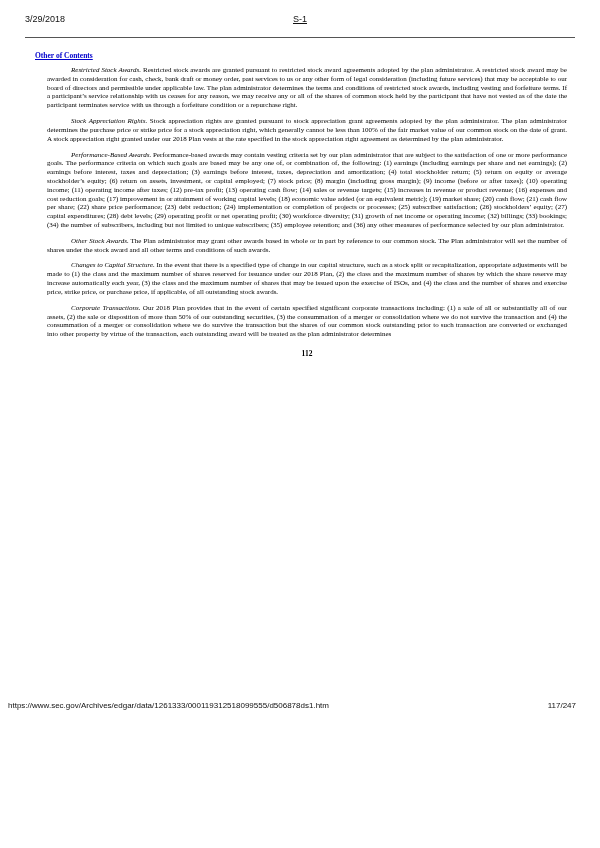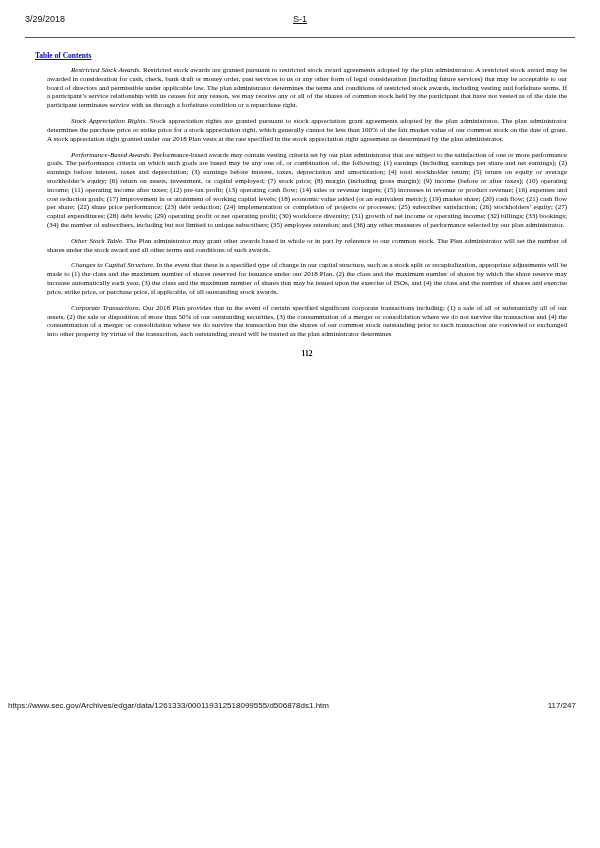--- a/index.html
+++ b/index.html
@@ -85,29 +85,29 @@
 <div class="page">
 
   <div class="print-header">
     <span class="date">3/29/2018</span>
     <span class="doc-type">S-1</span>
   </div>
 
   <hr class="rule">
 
   <div class="toc">
-    <a href="#" class="toc-link">Table of Contents</a>
+    <a href="#" class="toc-link">Other of Contents</a>
   </div>
 
   <div class="content">
     <div id="paras">
         <div class="para"><i>Restricted Stock Awards.</i> Restricted stock awards are granted pursuant to restricted stock award agreements adopted by the plan administrator. A restricted stock award may be awarded in consideration for cash, check, bank draft or money order, past services to us or any other form of legal consideration (including future services) that may be acceptable to our board of directors and permissible under applicable law. The plan administrator determines the terms and conditions of restricted stock awards, including vesting and forfeiture terms. If a participant’s service relationship with us ceases for any reason, we may receive any or all of the shares of common stock held by the participant that have not vested as of the date the participant terminates service with us through a forfeiture condition or a repurchase right.</div>
         <div class="para"><i>Stock Appreciation Rights.</i> Stock appreciation rights are granted pursuant to stock appreciation grant agreements adopted by the plan administrator. The plan administrator determines the purchase price or strike price for a stock appreciation right, which generally cannot be less than 100% of the fair market value of our common stock on the date of grant. A stock appreciation right granted under our 2018 Plan vests at the rate specified in the stock appreciation right agreement as determined by the plan administrator.</div>
         <div class="para"><i>Performance-Based Awards.</i> Performance-based awards may contain vesting criteria set by our plan administrator that are subject to the satisfaction of one or more performance goals. The performance criteria on which such goals are based may be any one of, or combination of, the following: (1) earnings (including earnings per share and net earnings); (2) earnings before interest, taxes and depreciation; (3) earnings before interest, taxes, depreciation and amortization; (4) total stockholder return; (5) return on equity or average stockholder’s equity; (6) return on assets, investment, or capital employed; (7) stock price; (8) margin (including gross margin); (9) income (before or after taxes); (10) operating income; (11) operating income after taxes; (12) pre-tax profit; (13) operating cash flow; (14) sales or revenue targets; (15) increases in revenue or product revenue; (16) expenses and cost reduction goals; (17) improvement in or attainment of working capital levels; (18) economic value added (or an equivalent metric); (19) market share; (20) cash flow; (21) cash flow per share; (22) share price performance; (23) debt reduction; (24) implementation or completion of projects or processes; (25) subscriber satisfaction; (26) stockholders’ equity; (27) capital expenditures; (28) debt levels; (29) operating profit or net operating profit; (30) workforce diversity; (31) growth of net income or operating income; (32) billings; (33) bookings; (34) the number of subscribers, including but not limited to unique subscribers; (35) employee retention; and (36) any other measures of performance selected by our plan administrator.</div>
-        <div class="para"><i>Other Stock Table.</i> The Plan administrator may grant other awards based in whole or in part by reference to our common stock. The Plan administrator will set the number of shares under the stock award and all other terms and conditions of such awards.</div>
+        <div class="para"><i>Other Stock Awards.</i> The Plan administrator may grant other awards based in whole or in part by reference to our common stock. The Plan administrator will set the number of shares under the stock award and all other terms and conditions of such awards.</div>
         <div class="para"><i>Changes to Capital Structure.</i> In the event that there is a specified type of change in our capital structure, such as a stock split or recapitalization, appropriate adjustments will be made to (1) the class and the maximum number of shares reserved for issuance under our 2018 Plan, (2) the class and the maximum number of shares by which the share reserve may increase automatically each year, (3) the class and the maximum number of shares that may be issued upon the exercise of ISOs, and (4) the class and the number of shares and exercise price, strike price, or purchase price, if applicable, of all outstanding stock awards.</div>
         <div class="para"><i>Corporate Transactions.</i> Our 2018 Plan provides that in the event of certain specified significant corporate transactions including: (1) a sale of all or substantially all of our assets, (2) the sale or disposition of more than 50% of our outstanding securities, (3) the consummation of a merger or consolidation where we do not survive the transaction and (4) the consummation of a merger or consolidation where we do survive the transaction but the shares of our common stock outstanding prior to such transaction are converted or exchanged into other property by virtue of the transaction, each outstanding award will be treated as the plan administrator determines</div>
       </div>
     <div class="page-number">112</div>
   </div>
 
   <div class="print-footer">
     <span>https://www.sec.gov/Archives/edgar/data/1261333/000119312518099555/d506878ds1.htm</span>
     <span>117/247</span>
   </div>

